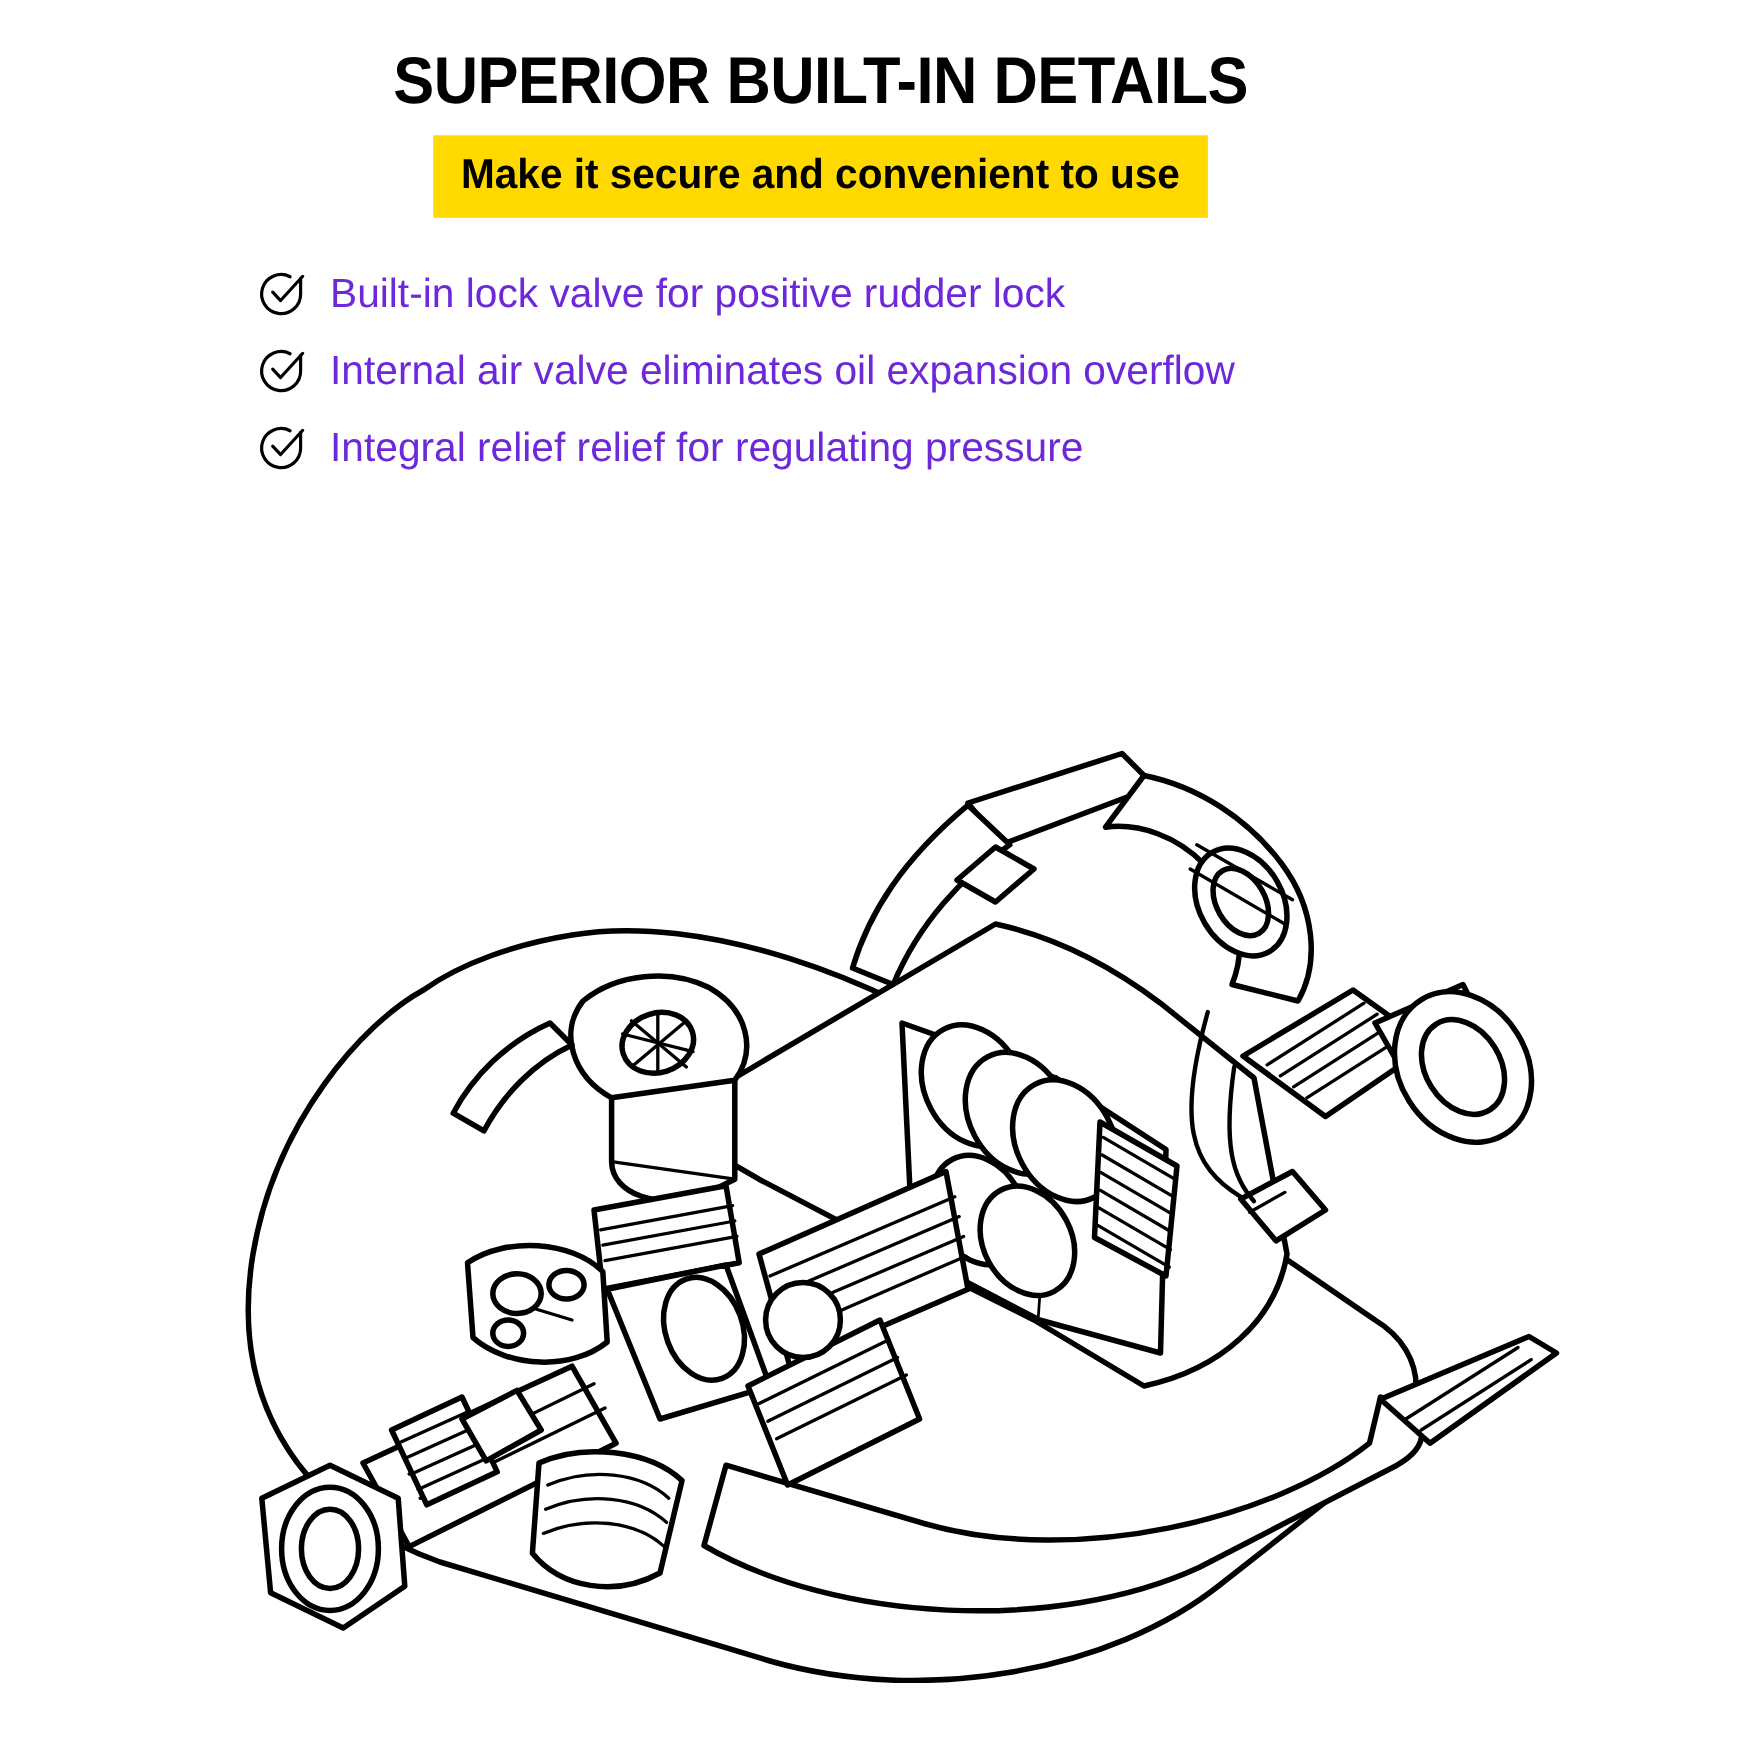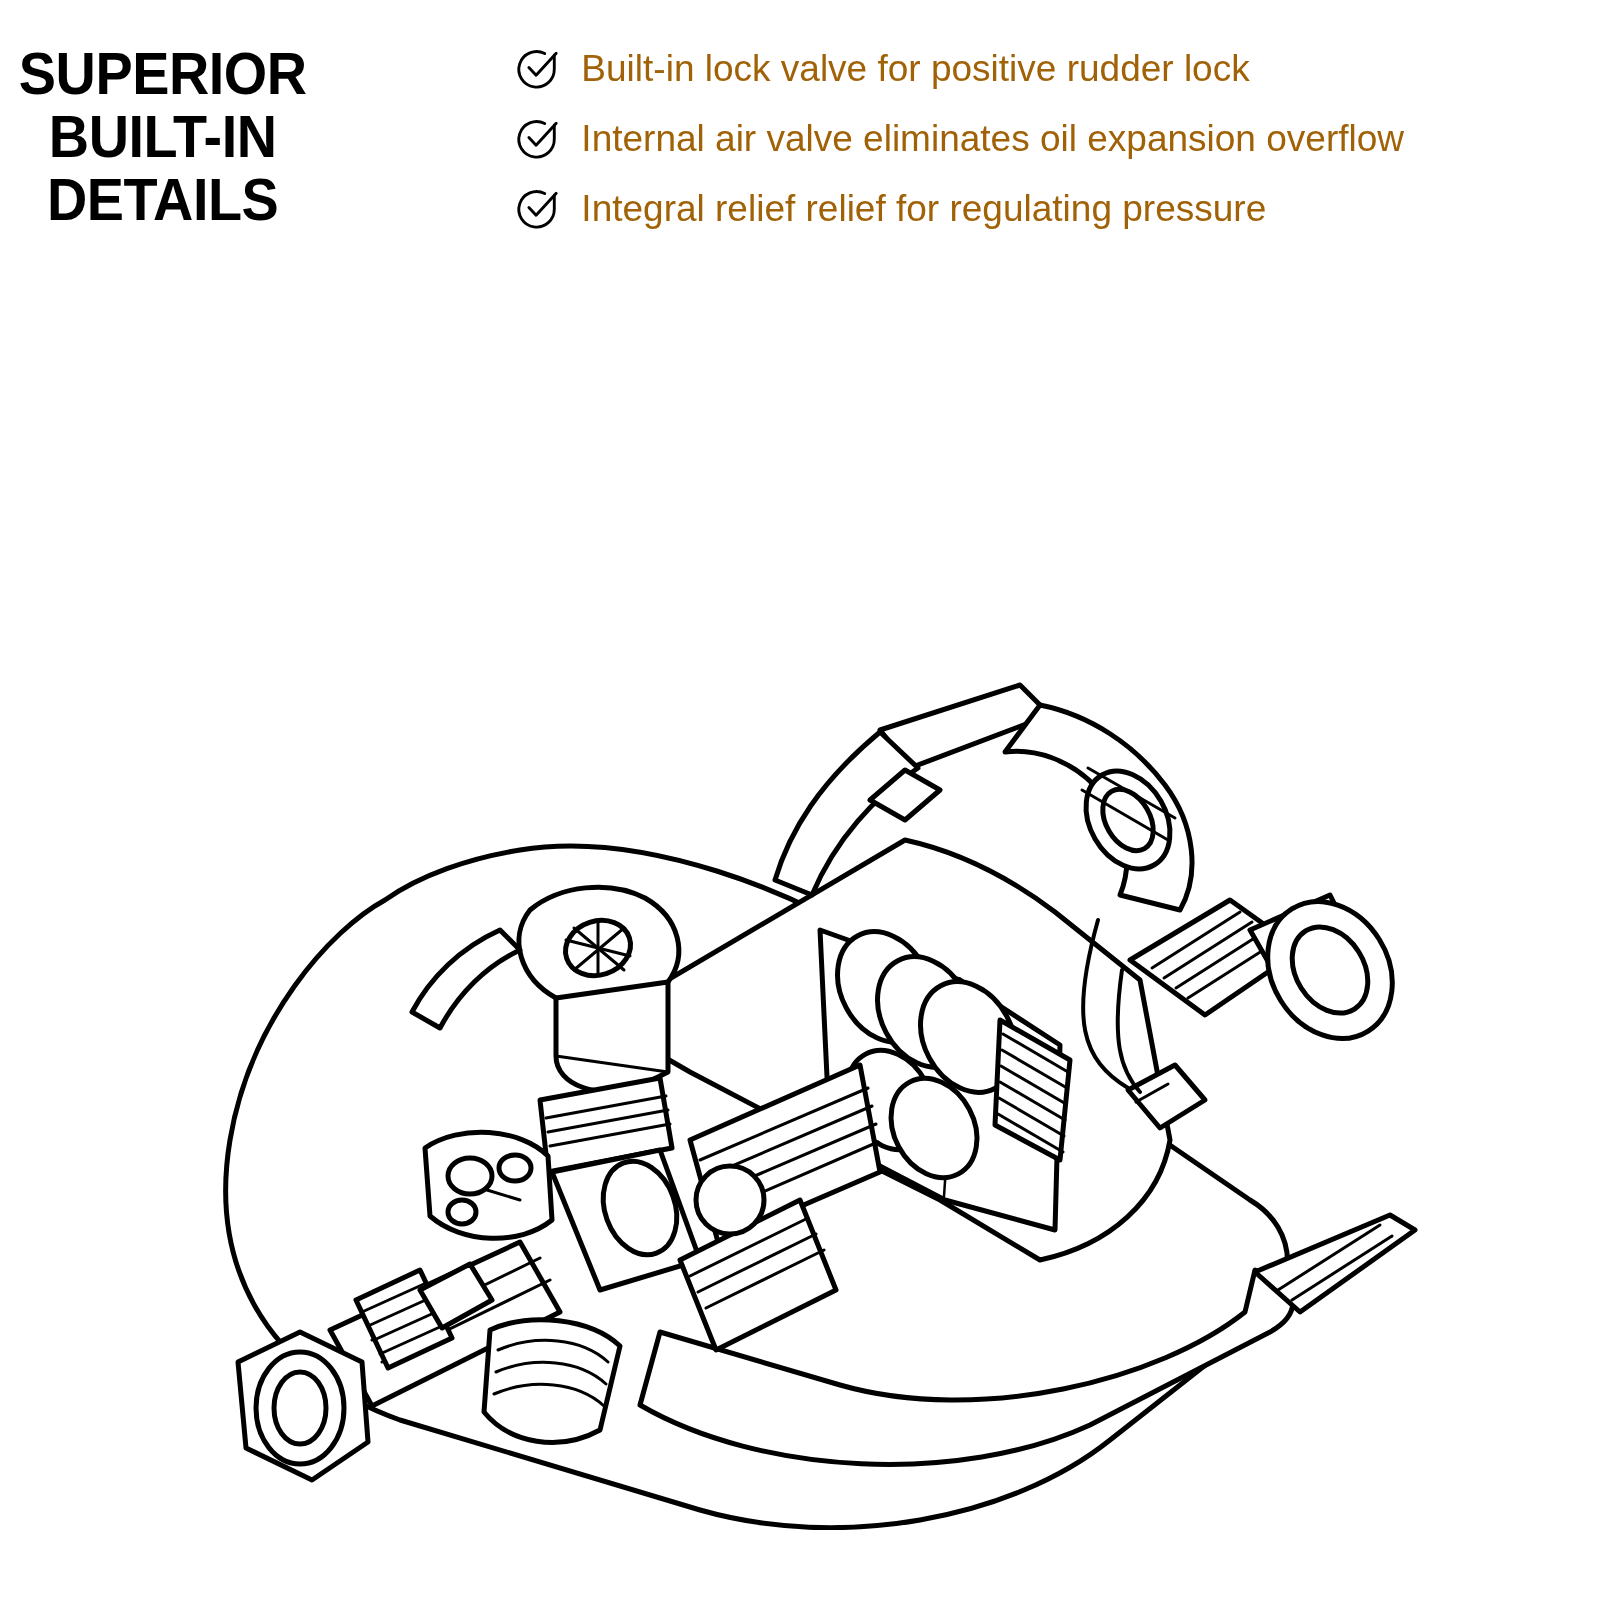--- a/index.html
+++ b/index.html
@@ -14,20 +14,22 @@
     color: #000000;
     overflow: hidden;
     position: relative;
   }
 
   .page {
     width: 1404px;
     height: 1600px;
     position: relative;
     display: flex;
+    flex-direction: column;
+    padding-left: 44px;
   }
 
   
   .header {
     padding-top: 42px;
     text-align: center;
   }
   .title {
     font-family: "Liberation Sans", sans-serif;
     font-weight: bold;
@@ -70,21 +72,21 @@
   .check-icon {
     flex: 0 0 auto;
     width: 46px;
     height: 46px;
     margin-right: 20px;
     display: block;
   }
   .bullet-text {
     font-size: 37px;
     line-height: 1.15;
-    color: #a16207;
+    color: #6d28d9;
     white-space: nowrap;
   }
 
   
   .illustration {
     position: absolute;
     left: 0;
     top: 500px;
     width: 1600px;
     height: 1030px;
@@ -95,20 +97,23 @@
     height: 100%;
   }
 </style>
 </head>
 <body>
 
 <div class="page">
 
   <div class="header">
     <h1 class="title">SUPERIOR BUILT-IN DETAILS</h1>
+    <div class="subtitle-wrap">
+      <div class="subtitle">Make it secure and convenient to use</div>
+    </div>
   </div>
 
   <ul class="bullets">
     <li class="bullet">
       <svg class="check-icon" viewBox="0 0 48 48">
         <path d="M41 9.5 V24 A18.5 18.5 0 1 1 31 7.9" fill="none" stroke="#000" stroke-width="3" stroke-linecap="round"></path>
         <path d="M14.5 22.5 L22 30.5 L43 7.5" fill="none" stroke="#000" stroke-width="3" stroke-linecap="round" stroke-linejoin="round"></path>
       </svg>
       <span class="bullet-text">Built-in lock valve for positive rudder lock</span>
     </li>

